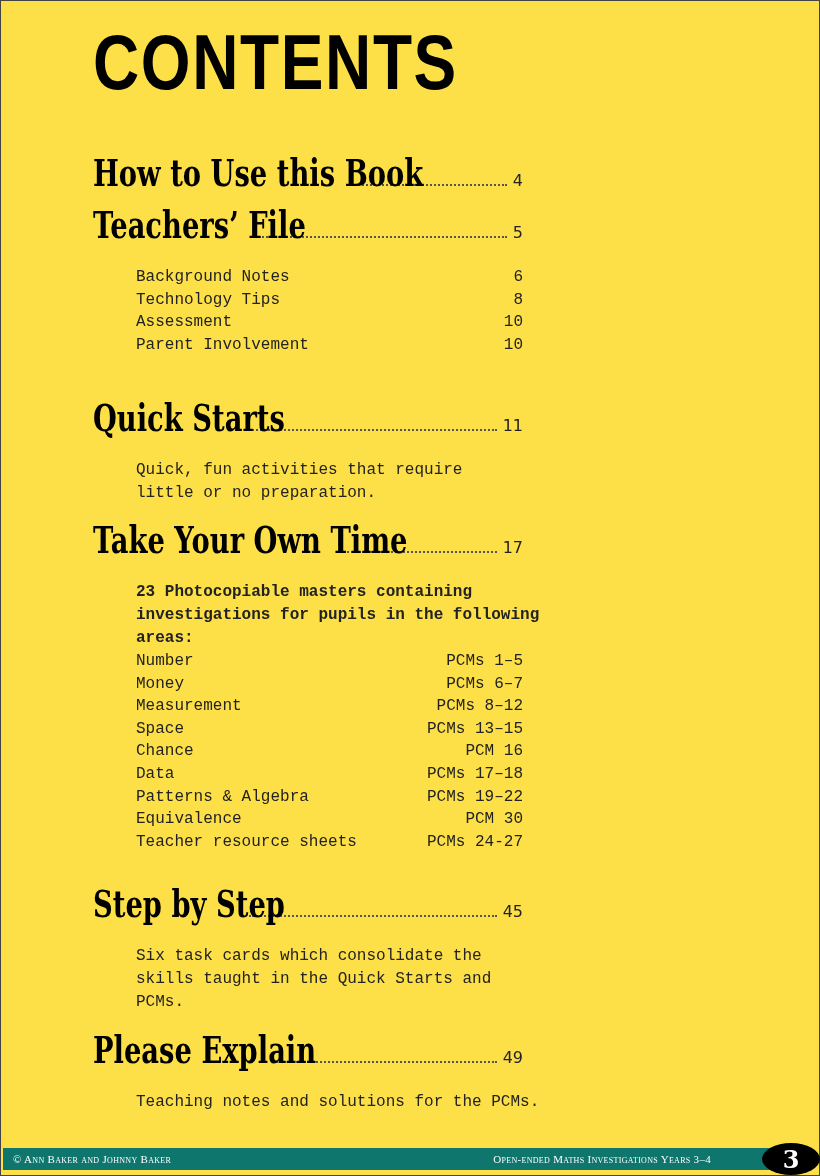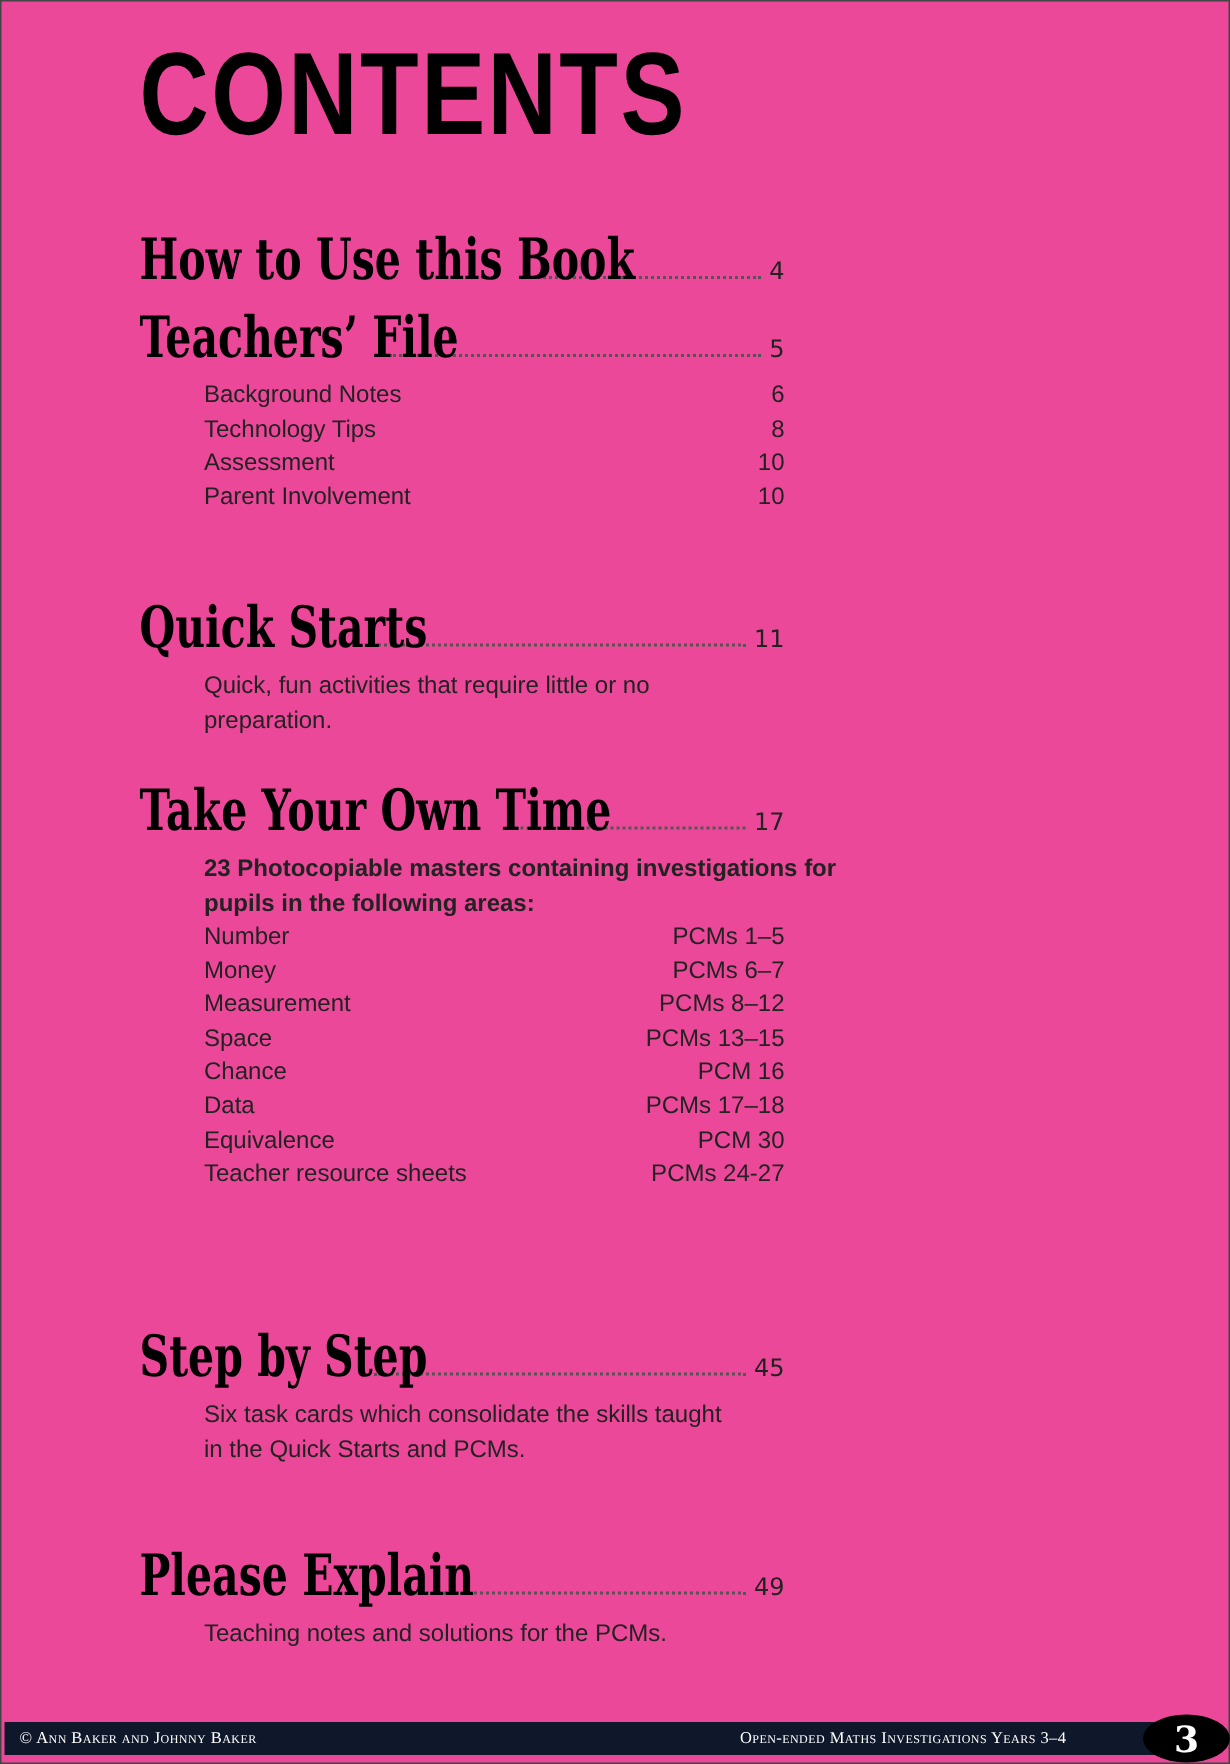--- a/index.html
+++ b/index.html
@@ -1,19 +1,19 @@
 <!DOCTYPE html>
 <html><head>
 <meta charset="utf-8">
 <style>
   html, body { margin: 0; padding: 0; background: #ffffff; }
   body { width: 820px; height: 1176px; position: relative; overflow: hidden; }
   .page {
     position: absolute; left: 0; top: 0; width: 818px; height: 1174px;
-    border: 1px solid #444; background: #ec4899;
+    border: 1px solid #444; background: #fde047;
   }
   .title {
     position: absolute; left: 92px; top: 22px;
     font-family: "Liberation Sans Narrow", "Liberation Sans", sans-serif;
     font-size: 78px; font-weight: bold; letter-spacing: 2px;
     transform: scaleX(0.82); transform-origin: left top;
     color: #000; line-height: 1;
   }
   .entry { position: absolute; left: 92px; width: 430px; }
   .heading-row {
@@ -26,28 +26,28 @@
     transform: scaleX(0.72); transform-origin: left bottom;
     display: inline-block;
   }
   .leader {
     flex: 1; border-bottom: 2px dotted #555; margin: 0 6px 4px 0;
     height: 1px;
   }
   .page-num {
     font-family: "DejaVu Sans", sans-serif; font-size: 16px; color: #222;
   }
-  .sub { margin-left: 43px; margin-top: 9px;
-    font-family: Liberation Sans, sans-serif; font-size: 16px; color: #222; }
+  .sub { margin-left: 43px; margin-top: 22px;
+    font-family: Liberation Mono, monospace; font-size: 16px; color: #222; }
   .sub-row { display: flex; justify-content: space-between; height: 22.6px; line-height: 22.6px; }
   .desc { line-height: 23px; width: 360px; }
   .desc.bold { font-weight: bold; width: 430px; }
   .footer {
     position: absolute; left: 3px; top: 1148px; width: 768px; height: 22px;
-    background: #0f172a; color: #fff;
+    background: #0f766e; color: #fff;
     font-family: "Liberation Serif", serif; font-size: 11px;
     font-variant: small-caps; letter-spacing: 0.3px;
     display: flex; justify-content: space-between; align-items: center;
     padding: 0 60px 0 10px; box-sizing: border-box;
   }
   .badge {
     position: absolute; left: 762px; top: 1143px; width: 58px; height: 32px;
     background: #000; border-radius: 50%; color: #fff;
     font-family: "DejaVu Serif", serif; font-weight: bold; font-size: 24px;
     display: flex; align-items: center; justify-content: center;
@@ -130,20 +130,24 @@
         </div>
       <div class="sub-row">
           <span>Chance</span>
           <span>PCM 16</span>
         </div>
       <div class="sub-row">
           <span>Data</span>
           <span>PCMs 17–18</span>
         </div>
       <div class="sub-row">
+          <span>Patterns &amp; Algebra</span>
+          <span>PCMs 19–22</span>
+        </div>
+      <div class="sub-row">
           <span>Equivalence</span>
           <span>PCM 30</span>
         </div>
       <div class="sub-row">
           <span>Teacher resource sheets</span>
           <span>PCMs 24-27</span>
         </div>
     </div>
   </div>
 

